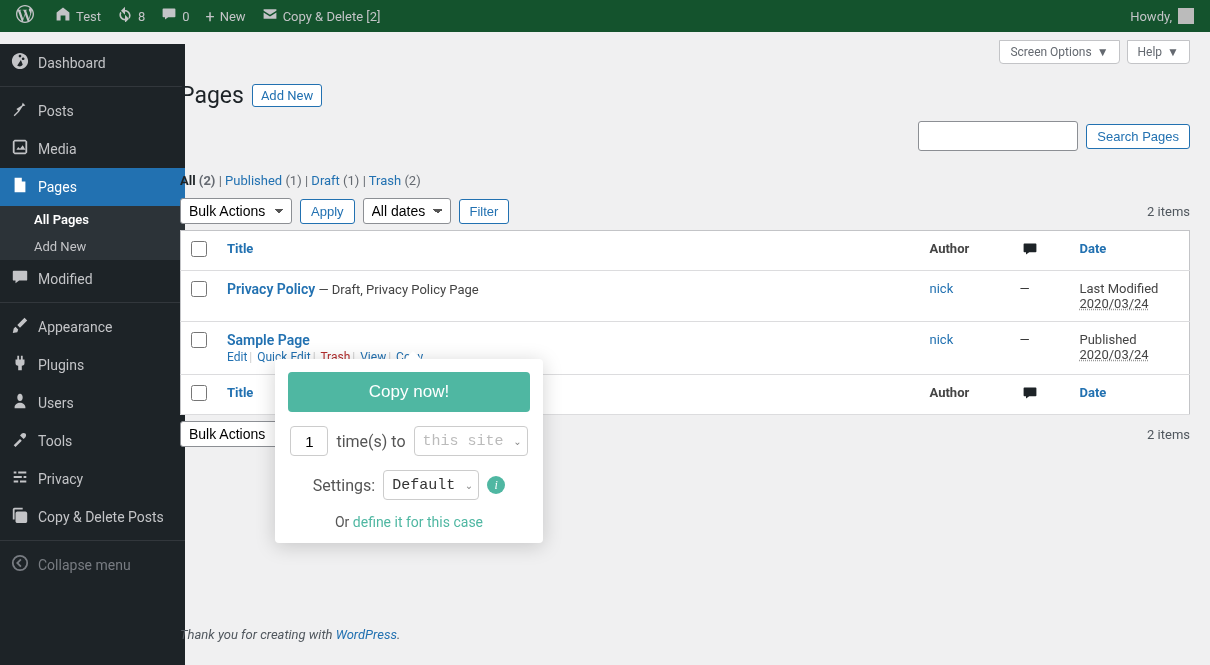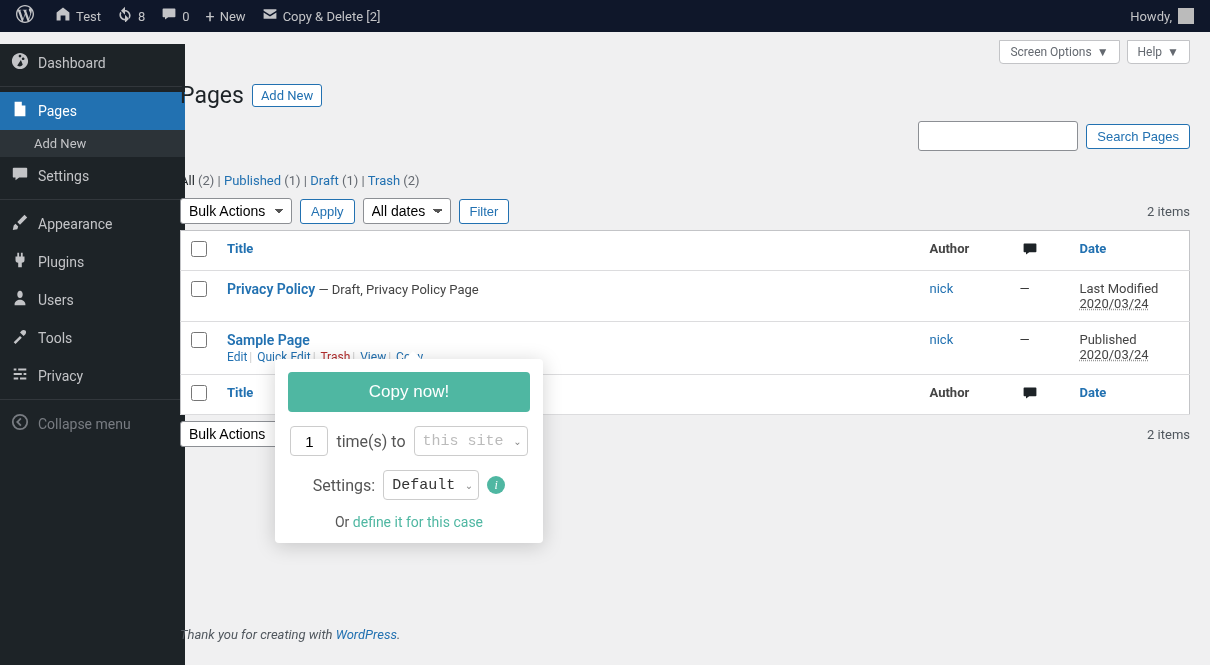--- a/index.html
+++ b/index.html
@@ -1,19 +1,19 @@
 <!DOCTYPE html>
 <html><head>
 <meta charset="utf-8">
 <style>
 * { box-sizing: border-box; margin: 0; padding: 0; }
 body { font-family: -apple-system, BlinkMacSystemFont, "Segoe UI", Roboto, sans-serif; font-size: 13px; color: #444; background: #f0f0f1; width: 1210px; height: 665px; overflow: hidden; }
 
 
-.adminbar { background: #0f172a; color: #c3c4c7; height: 32px; display: flex; align-items: center; justify-content: space-between; padding: 0 8px; font-size: 13px; }
+.adminbar { background: #14532d; color: #c3c4c7; height: 32px; display: flex; align-items: center; justify-content: space-between; padding: 0 8px; font-size: 13px; }
 .adminbar-left { display: flex; align-items: center; }
 .adminbar-right { display: flex; align-items: center; }
 .ab-item { display: flex; align-items: center; padding: 0 8px; height: 32px; cursor: pointer; }
 .ab-icon { margin-right: 5px; font-size: 16px; }
 .ab-avatar { width: 16px; height: 16px; background: #bbb; display: inline-block; margin-left: 6px; }
 
 
 .adminmenu { position: absolute; top: 44px; left: 0; width: 185px; background: #1d2327; height: calc(100% - 32px); font-size: 14px; }
 .menu-item { display: flex; align-items: center; padding: 8px 10px; color: #c3c4c7; cursor: pointer; position: relative; }
 .menu-item.current { background: #2271b1; color: #fff; }
@@ -26,21 +26,21 @@
 
 
 .content { position: absolute; top: 32px; left: 160px; right: 0; bottom: 0; padding: 0 20px 20px; overflow: auto; }
 .top-actions { display: flex; justify-content: flex-end; gap: 7px; padding-top: 8px; }
 .screen-btn { background: #fff; border: 1px solid #c3c4c7; border-radius: 0 0 4px 4px; padding: 4px 10px; font-size: 12px; color: #646970; cursor: pointer; display: flex; align-items: center; gap: 5px; }
 .heading-row { margin-top: 18px; display: flex; align-items: center; gap: 8px; }
 .heading { font-size: 23px; font-weight: 400; color: #1d2327; }
 .page-action { border: 1px solid #2271b1; color: #2271b1; background: #fff; padding: 3px 8px; border-radius: 3px; font-size: 13px; cursor: pointer; }
 .subsubsub { margin: 12px 0 10px; font-size: 13px; color: #646970; }
 .subsubsub a { color: #2271b1; text-decoration: none; }
-.subsubsub .current { color: #1d2327; font-weight: 400; }
+.subsubsub .current { color: #1d2327; font-weight: 700; }
 .count { color: #646970; }
 .tablenav { display: flex; align-items: center; justify-content: space-between; margin-bottom: 6px; }
 .actions-left { display: flex; align-items: center; gap: 8px; }
 .sel { border: 1px solid #8c8f94; border-radius: 3px; padding: 4px 24px 4px 8px; font-size: 14px; background: #fff; appearance: none; background-image: linear-gradient(45deg, transparent 50%, #555 50%), linear-gradient(135deg, #555 50%, transparent 50%); background-position: right 12px center, right 7px center; background-size: 5px 5px; background-repeat: no-repeat; }
 .btn2 { border: 1px solid #2271b1; color: #2271b1; background: #fff; padding: 4px 10px; border-radius: 3px; font-size: 13px; cursor: pointer; }
 .search-box { display: flex; gap: 8px; align-items: center; margin-bottom: 10px; }
 .search-input { border: 1px solid #8c8f94; border-radius: 3px; padding: 3px 6px; font-size: 14px; width: 160px; height: 30px; }
 .topright-row { display: flex; justify-content: flex-end; margin-top: 12px; }
 .displaying { font-size: 13px; color: #50575e; }
 
@@ -136,34 +136,47 @@
 </div>
 
 <div class="adminmenu">
   <div class="menu-item">
       <span class="menu-icon"><svg width="18" height="18" viewBox="0 0 20 20" fill="#c3c4c7">
           <path d="M10 1C5 1 1 5 1 10s4 9 9 9 9-4 9-9-4-9-9-9zm0 2c.83 0 1.5.67 1.5 1.5S10.83 6 10 6s-1.5-.67-1.5-1.5S9.17 3 10 3zm5 4.5c0 .83-.67 1.5-1.5 1.5S12 8.33 12 7.5 12.67 6 13.5 6 15 6.67 15 7.5zm-10 0C5 8.33 5.67 9 6.5 9S8 8.33 8 7.5 7.33 6 6.5 6 5 6.67 5 7.5zM10 16c-2 0-3-1-3-1l4-6 2 5s-1 2-3 2z"></path>
         </svg></span>
       <span>Dashboard</span>
     </div>
   <div class="menu-separator"></div>
+  <div class="menu-item">
+      <span class="menu-icon"><svg width="18" height="18" viewBox="0 0 20 20" fill="#c3c4c7">
+          <path d="M12 2l4 4-3 1-4 6-3-3 6-4 1-3-1-1zm-9 15l5-5 1 1-5 5-1-1z"></path>
+        </svg></span>
+      <span>Posts</span>
+    </div>
+  <div class="menu-item">
+      <span class="menu-icon"><svg width="18" height="18" viewBox="0 0 20 20" fill="#c3c4c7">
+          <path d="M4 2h12l2 2v12l-2 2H4l-2-2V4l2-2zm0 2v12h12V4H4zm2 9l2-3 2 2 3-4 3 5H6z"></path>
+        </svg></span>
+      <span>Media</span>
+    </div>
   <div class="menu-item current">
       <span class="menu-icon"><svg width="18" height="18" viewBox="0 0 20 20" fill="#fff">
           <path d="M4 2h8l4 4v12H4V2zm8 0v4h4l-4-4zM6 8h8v1H6V8zm0 3h8v1H6v-1zm0 3h5v1H6v-1z"></path>
         </svg></span>
       <span>Pages</span>
     </div>
   <div class="submenu">
+    <div class="submenu-item current">All Pages</div>
     <div class="submenu-item">Add New</div>
   </div>
   <div class="menu-item">
       <span class="menu-icon"><svg width="18" height="18" viewBox="0 0 20 20" fill="#c3c4c7">
           <path d="M3 3h14c.55 0 1 .45 1 1v9c0 .55-.45 1-1 1h-8l-4 3v-3H3c-.55 0-1-.45-1-1V4c0-.55.45-1 1-1z"></path>
         </svg></span>
-      <span>Settings</span>
+      <span>Modified</span>
     </div>
   <div class="menu-separator"></div>
   <div class="menu-item">
       <span class="menu-icon"><svg width="18" height="18" viewBox="0 0 20 20" fill="#c3c4c7">
           <path d="M15 2l3 3-8 8-3-3 8-8zM5 12l3 3-1 3-5 1 1-5 2-2z"></path>
         </svg></span>
       <span>Appearance</span>
     </div>
   <div class="menu-item">
       <span class="menu-icon"><svg width="18" height="18" viewBox="0 0 20 20" fill="#c3c4c7">
@@ -181,20 +194,26 @@
       <span class="menu-icon"><svg width="18" height="18" viewBox="0 0 20 20" fill="#c3c4c7">
           <path d="M16 4c1 1 1 3 0 4l-2 2-4-4 2-2c1-1 3-1 4 0zM3 17l7-7 2 2-7 7-2-2z"></path>
         </svg></span>
       <span>Tools</span>
     </div>
   <div class="menu-item">
       <span class="menu-icon"><svg width="18" height="18" viewBox="0 0 20 20" fill="#c3c4c7">
           <path d="M3 4h3v2H3V4zm5 0h9v2H8V4zM3 9h9v2H3V9zm11 0h3v2h-3V9zM3 14h5v2H3v-2zm7 0h7v2h-7v-2z"></path>
         </svg></span>
       <span>Privacy</span>
+    </div>
+  <div class="menu-item">
+      <span class="menu-icon"><svg width="18" height="18" viewBox="0 0 20 20" fill="#c3c4c7">
+          <path d="M4 2h9v2H4v11H2V4c0-1 1-2 2-2zm3 4h9c1 0 2 1 2 2v9c0 1-1 2-2 2H7c-1 0-2-1-2-2V8c0-1 1-2 2-2z"></path>
+        </svg></span>
+      <span>Copy &amp; Delete Posts</span>
     </div>
   <div class="menu-separator"></div>
   <div class="menu-item" style="color:#787c82">
       <span class="menu-icon"><svg width="18" height="18" viewBox="0 0 20 20" fill="#787c82">
           <circle cx="10" cy="10" r="8" fill="none" stroke="#787c82" stroke-width="2"></circle>
           <path d="M11 6l-4 4 4 4" fill="none" stroke="#787c82" stroke-width="2"></path>
         </svg></span>
       <span>Collapse menu</span>
     </div>
 </div>

